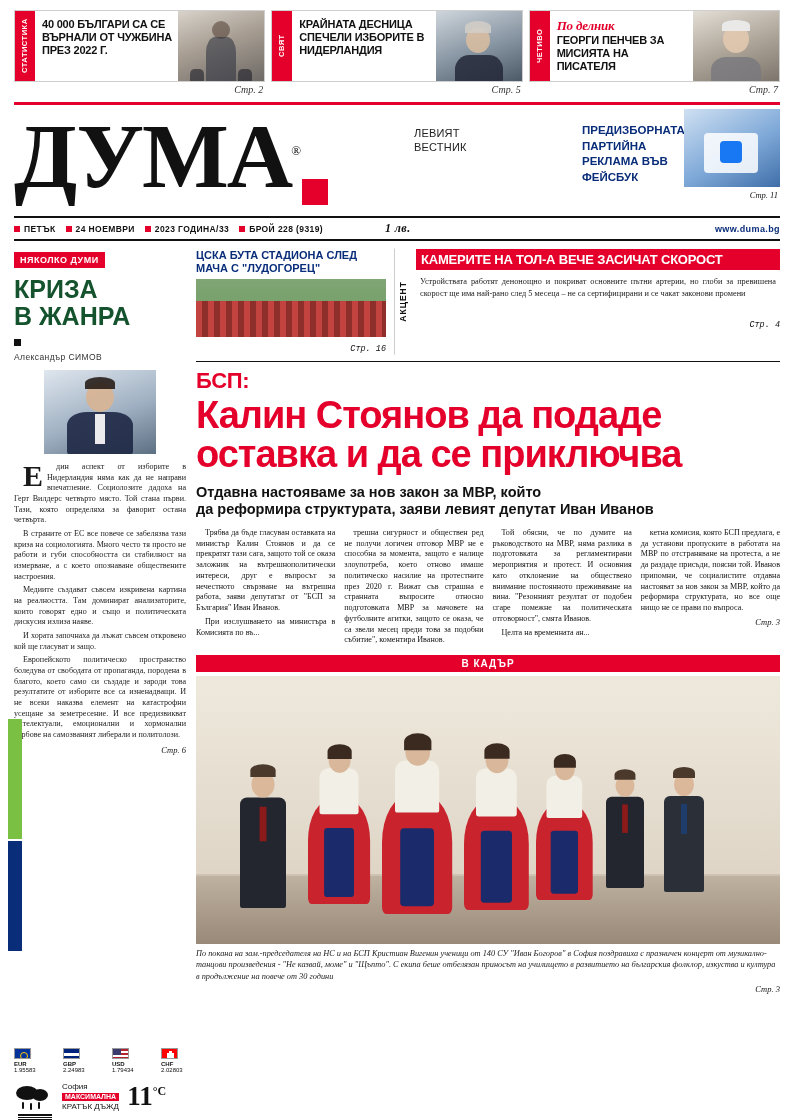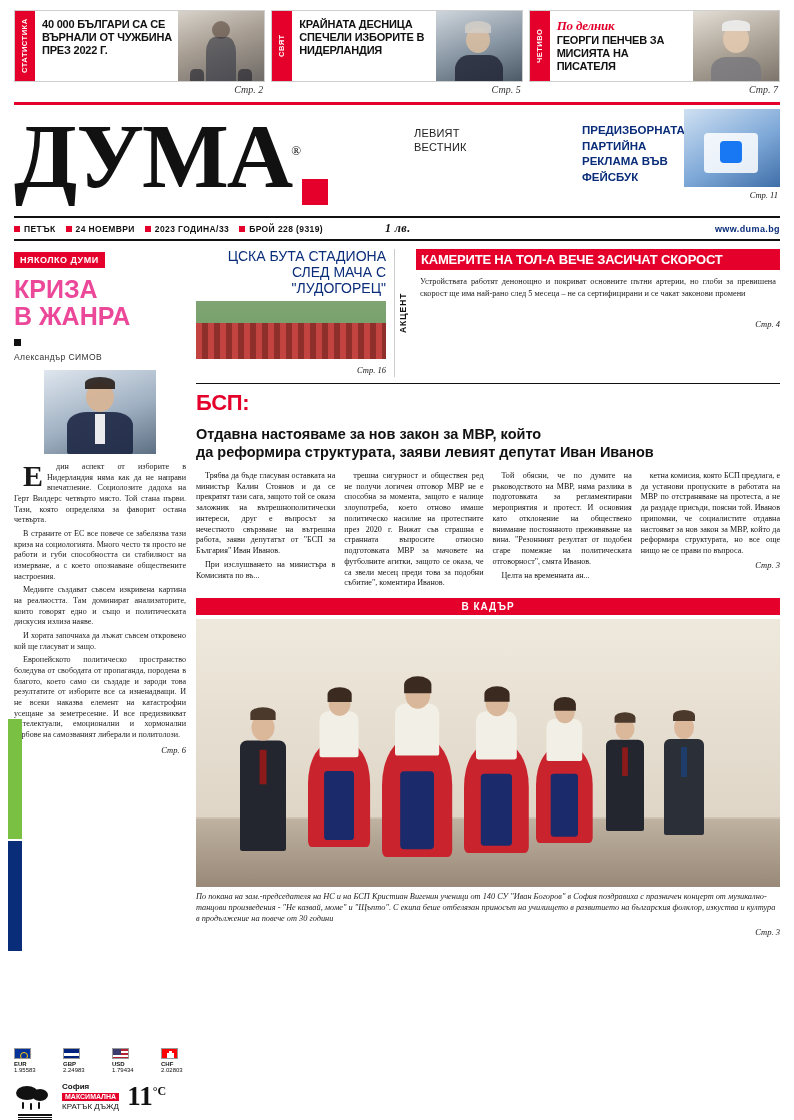--- a/index.html
+++ b/index.html
@@ -104,21 +104,21 @@
   .col-left { width: 172px; position: relative; }
   .col-right { flex: 1; position: relative; }
 
   .kicker-box {
     background: #e4002b; color: #fff;
     font-family: "Liberation Sans", sans-serif; font-weight: bold;
     font-size: 9px; letter-spacing: .5px; padding: 3px 6px; display: inline-block;
   }
   .lead-title {
     font-family: "Liberation Sans", sans-serif; font-weight: bold;
-    font-size: 25px; line-height: 1.05; margin-top: 8px; color: #ec4899;
+    font-size: 25px; line-height: 1.05; margin-top: 8px; color: #14532d;
   }
   .sq-mark { width: 7px; height: 7px; background: #111; margin: 10px 0 6px; }
   .byline { font-family: "Liberation Sans", sans-serif; font-size: 8.5px; letter-spacing: .4px; color: #333; }
   .author-photo {
     width: 112px; height: 84px; margin: 8px auto 8px;
     background: linear-gradient(160deg,#dfe6ee 0%, #9fb0c2 55%, #5d6f82 100%);
     position: relative; overflow: hidden;
   }
   .col-text {
     font-family: "Liberation Serif", serif; font-size: 8.1px; line-height: 1.32;
@@ -133,22 +133,22 @@
   .side-tab {
     position: absolute; left: -6px; top: 470px; width: 14px; height: 120px;
     background: #7ac143;
   }
   .side-tab2 { position: absolute; left: -6px; top: 592px; width: 14px; height: 110px; background: #0a2d7a; }
 
   
   .tworow { display: flex; gap: 8px; }
   .sport-box { width: 190px; position: relative; }
   .sport-title {
-    font-family: "Liberation Sans", sans-serif; font-weight: normal; font-size: 14px;
-    line-height: 1.12; color: #0a2d7a; text-transform: uppercase; text-align: right;
+    font-family: "Liberation Sans", sans-serif; font-weight: bold; font-size: 11px;
+    line-height: 1.12; color: #0a2d7a; text-transform: uppercase;
   }
   .sport-photo {
     height: 58px; margin-top: 5px;
     background: linear-gradient(180deg,#bcd3a8 0%, #7fae63 40%, #d46a6a 70%, #a8423f 100%);
     position: relative; overflow: hidden;
   }
   .accent-wrap { flex: 1; display: flex; gap: 6px; position: relative; }
   .accent-tag {
     width: 16px; background: #fff; color: #111;
     font-family: "Liberation Sans", sans-serif; font-weight: bold; font-size: 8.5px;
@@ -158,21 +158,21 @@
   }
   .accent-head {
     background: #e4002b; color: #fff;
     font-family: "Liberation Sans", sans-serif; font-weight: bold; font-size: 13px;
     padding: 3px 5px; letter-spacing: -.2px;
   }
   .accent-body {
     font-family: "Liberation Serif", serif; font-size: 8.3px; line-height: 1.35;
     text-align: justify; padding: 6px 4px 0 4px; color: #1a1a1a;
   }
-  .pg-ital { font-style: italic; font-size: 8.5px; }
+  .pg-ital { font-style: italic; font-size: 8.5px; font-family: Liberation Mono, monospace; }
 
   .hr-thin { border-top: 1px solid #111; margin: 6px 0 6px; }
 
   
   .bsp {
     font-family: "Liberation Sans", sans-serif; font-weight: bold;
     color: #e4002b; font-size: 22px; letter-spacing: -.3px;
   }
   .main-head {
     font-family: "Liberation Sans", sans-serif; font-weight: bold;
@@ -390,20 +390,24 @@
             <div class="accent-head">КАМЕРИТЕ НА ТОЛ-А ВЕЧЕ ЗАСИЧАТ СКОРОСТ</div>
             <div class="accent-body">Устройствата работят денонощно и покриват основните пътни артерии, но глоби за превишена скорост ще има най-рано след 5 месеца – не са сертифицирани и се чакат законови промени</div>
             <div style="text-align:right;margin-top:14px"><span class="pg-ital">Стр. 4</span></div>
           </div>
         </div>
       </div>
 
       <div class="hr-thin"></div>
 
       <div class="bsp">БСП:</div>
+      <div class="main-head">
+        <div>Калин Стоянов да подаде</div>
+        <div>оставка и да се приключва</div>
+      </div>
       <div class="sub-head">
         <div>Отдавна настояваме за нов закон за МВР, който</div>
         <div>да реформира структурата, заяви левият депутат Иван Иванов</div>
       </div>
 
       <div class="art-cols">
         <div class="c">
           <p>Трябва да бъде гласуван оставката на министър Калин Стоянов и да се прекратят тази сага, защото той се оказа заложник на вътрешнополитически интереси, друг е въпросът за нечестното свързване на вътрешна работа, заяви депутатът от "БСП за България" Иван Иванов.</p>
           <p>При изслушването на министъра в Комисията по въ...</p>
         </div>
@@ -507,21 +511,21 @@
 
     <div class="weather">
       <div class="cloud">
         <div class="c1" style="width:22px;height:14px;left:2px;top:2px;"></div>
         <div class="c1" style="width:16px;height:12px;left:18px;top:5px;"></div>
         <div class="c1" style="width:2px;height:7px;left:8px;top:18px;border-radius:1px"></div>
         <div class="c1" style="width:2px;height:7px;left:16px;top:19px;border-radius:1px"></div>
         <div class="c1" style="width:2px;height:7px;left:24px;top:18px;border-radius:1px"></div>
       </div>
       <div class="w-city">
-        <div style="font-weight:bold">София</div>
+        <div style="font-weight:normal">София</div>
         <div class="w-max">МАКСИМАЛНА</div>
         <div>КРАТЪК ДЪЖД</div>
       </div>
       <div class="w-temp">
         <span>11</span><sup>°С</sup>
       </div>
     </div>
   </div>
 
   <div style="position:absolute;left:18px;bottom:6px;transform:rotate(90deg);transform-origin:left bottom;">

